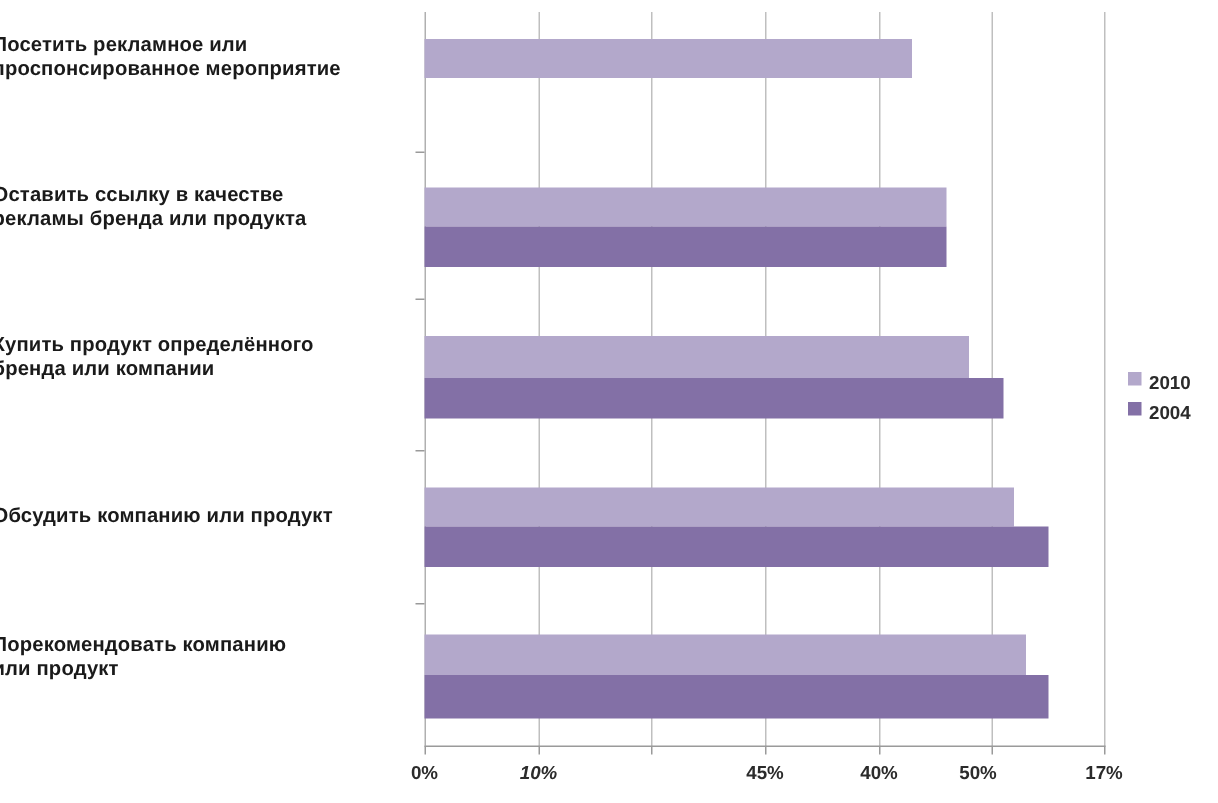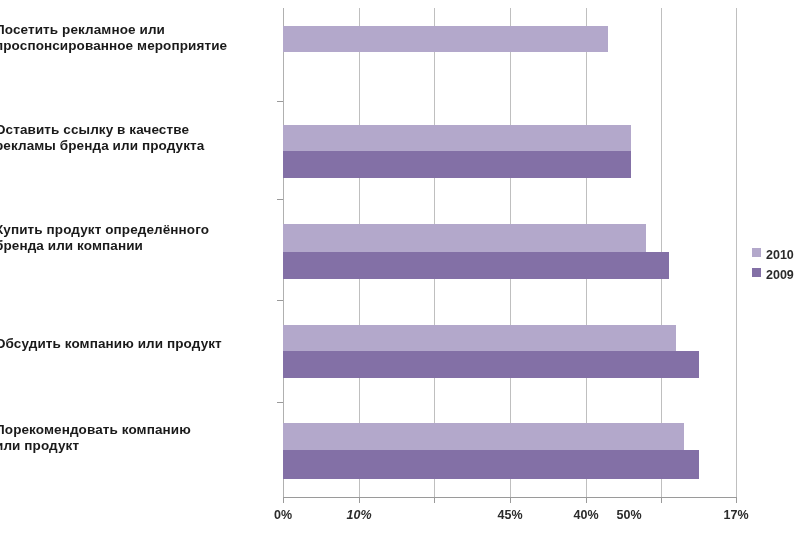--- a/index.html
+++ b/index.html
@@ -184,27 +184,27 @@
   <div class="xtick" style="left:510px;"></div>
   <div class="xtick" style="left:586px;"></div>
   <div class="xtick" style="left:661px;"></div>
   <div class="xtick" style="left:736px;"></div>
 
   <div class="xlabel" style="left:253px;">0%</div>
   <div class="xlabel" style="left:329px;font-style:italic;">10%</div>
   <div class="xlabel" style="left:388px;margin-top:40px;">20%</div>
   <div class="xlabel" style="left:480px;">45%</div>
   <div class="xlabel" style="left:556px;">40%</div>
-  <div class="xlabel" style="left:599px;">50%</div>
+  <div class="xlabel" style="left:622px;">50%</div>
   <div class="xlabel" style="left:706px;">17%</div>
 
   <div id="legend">
     <div class="legend-item">
       <span class="legend-swatch y2010"></span>
       <span class="legend-text">2010</span>
     </div>
     <div class="legend-item">
       <span class="legend-swatch y2009"></span>
-      <span class="legend-text">2009</span>
+      <span class="legend-text">2004</span>
     </div>
   </div>
 
 </div>
 
 </body></html>

